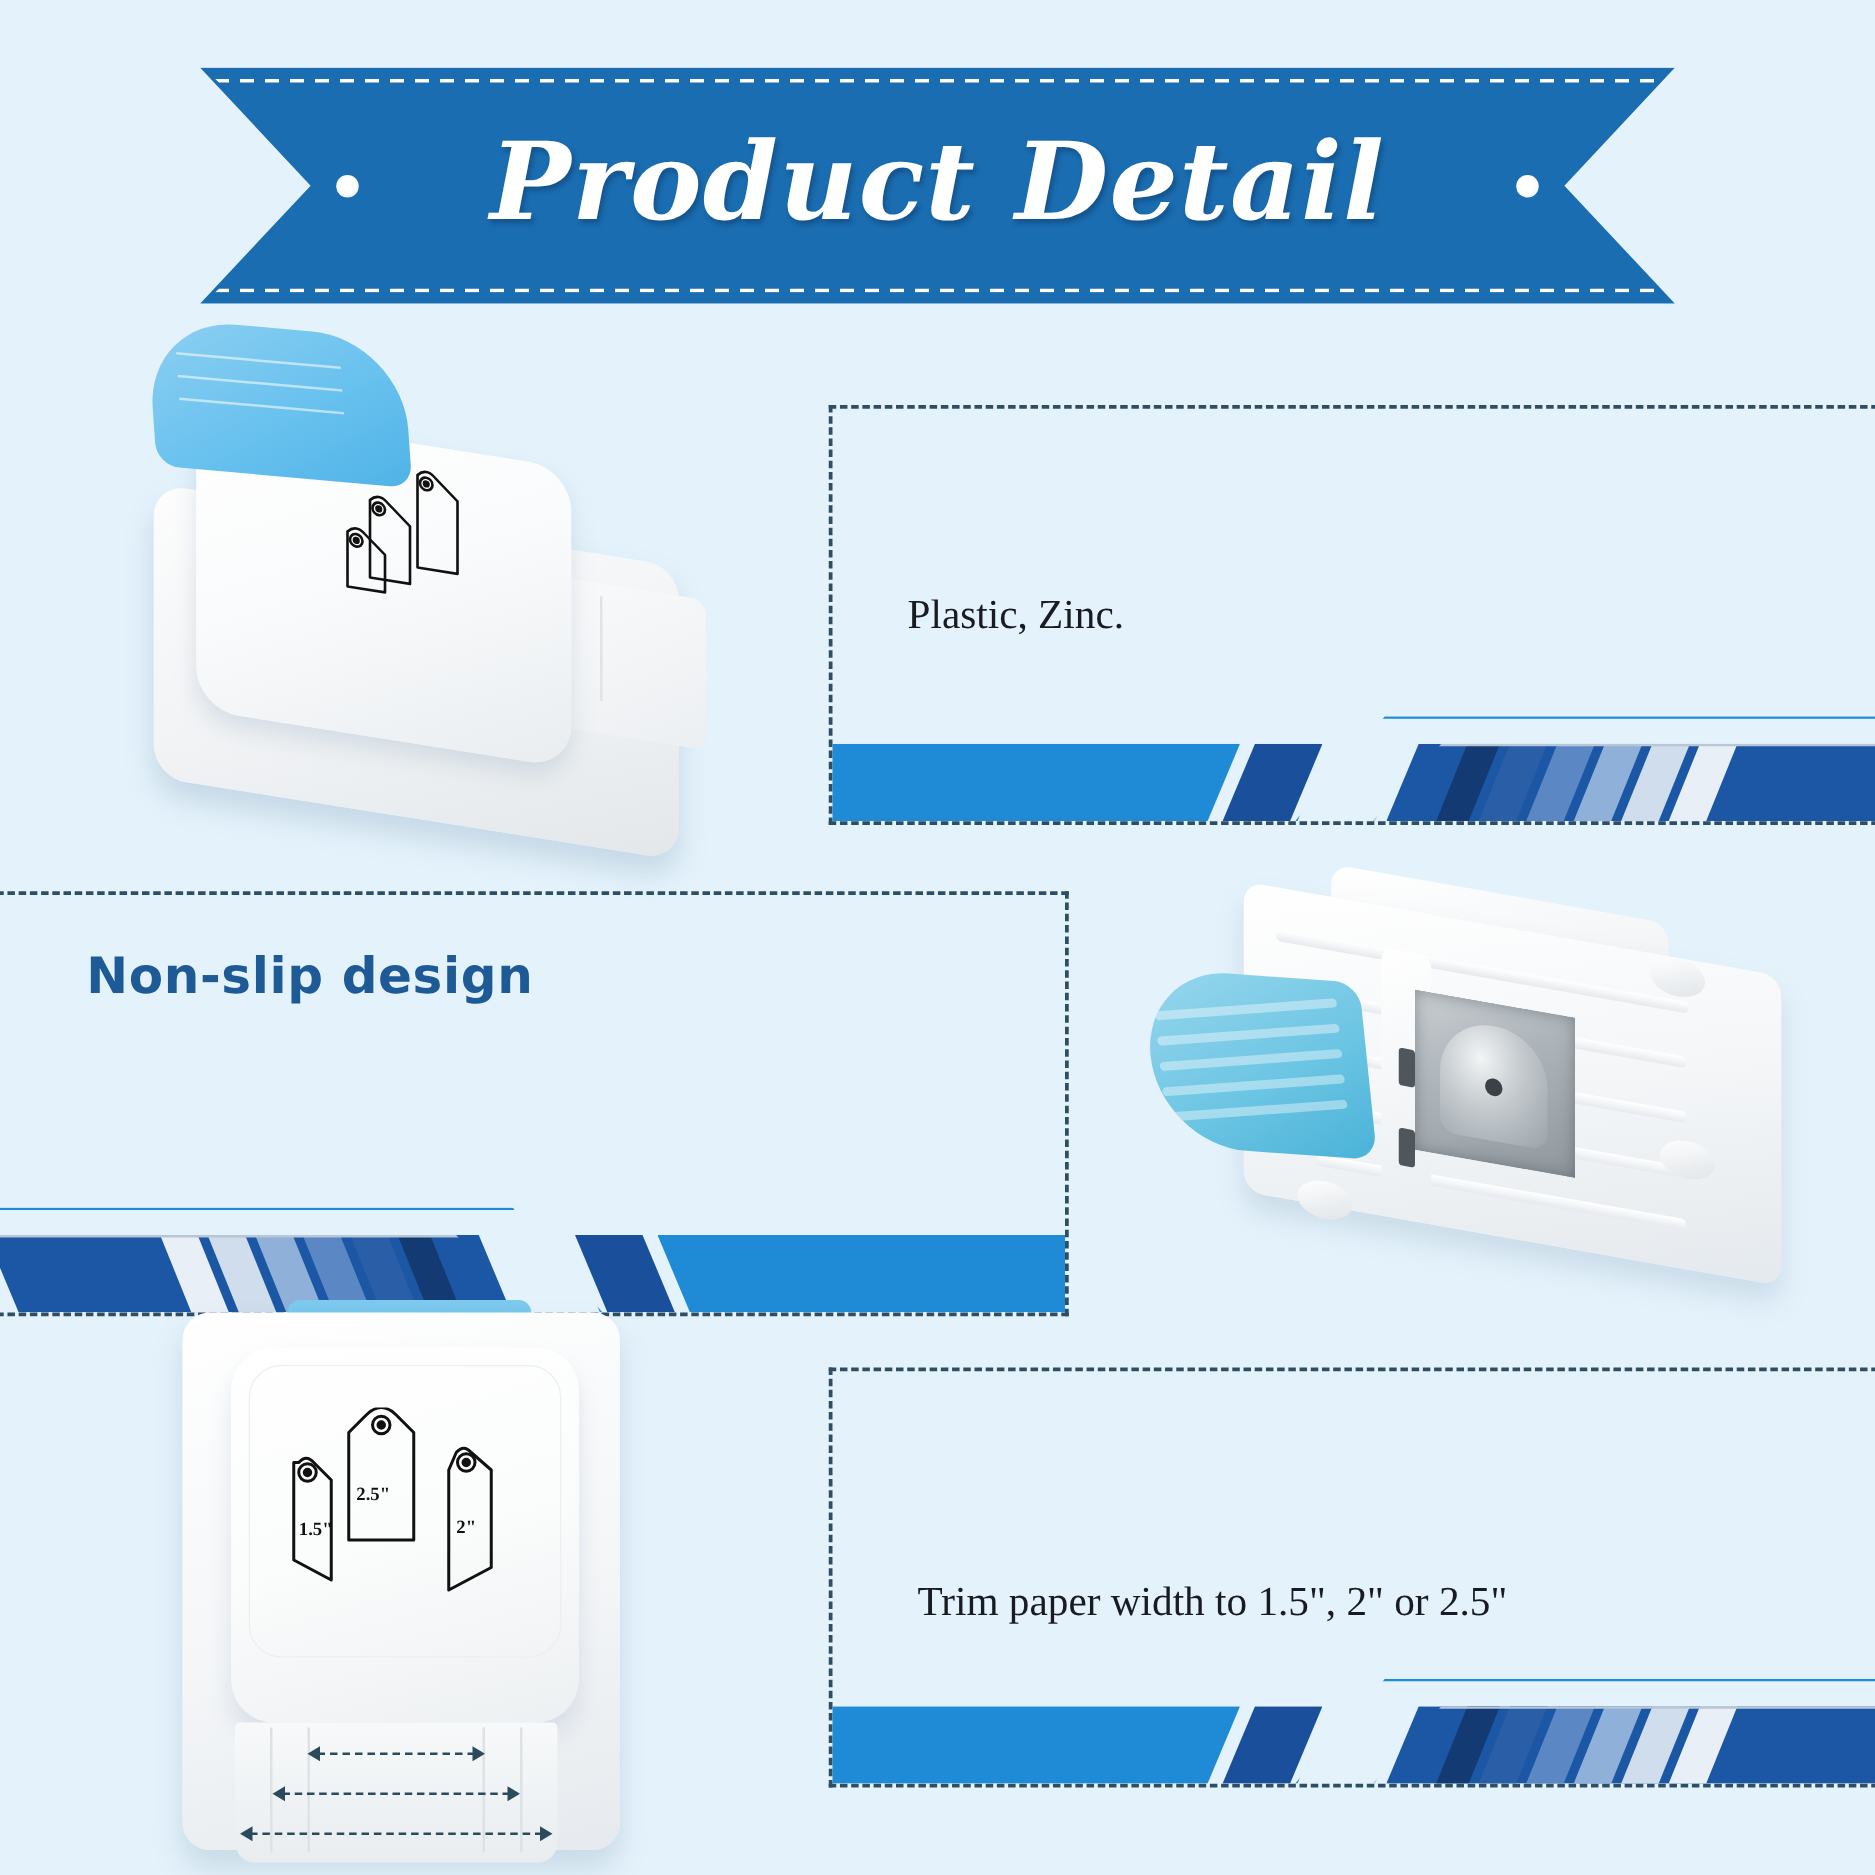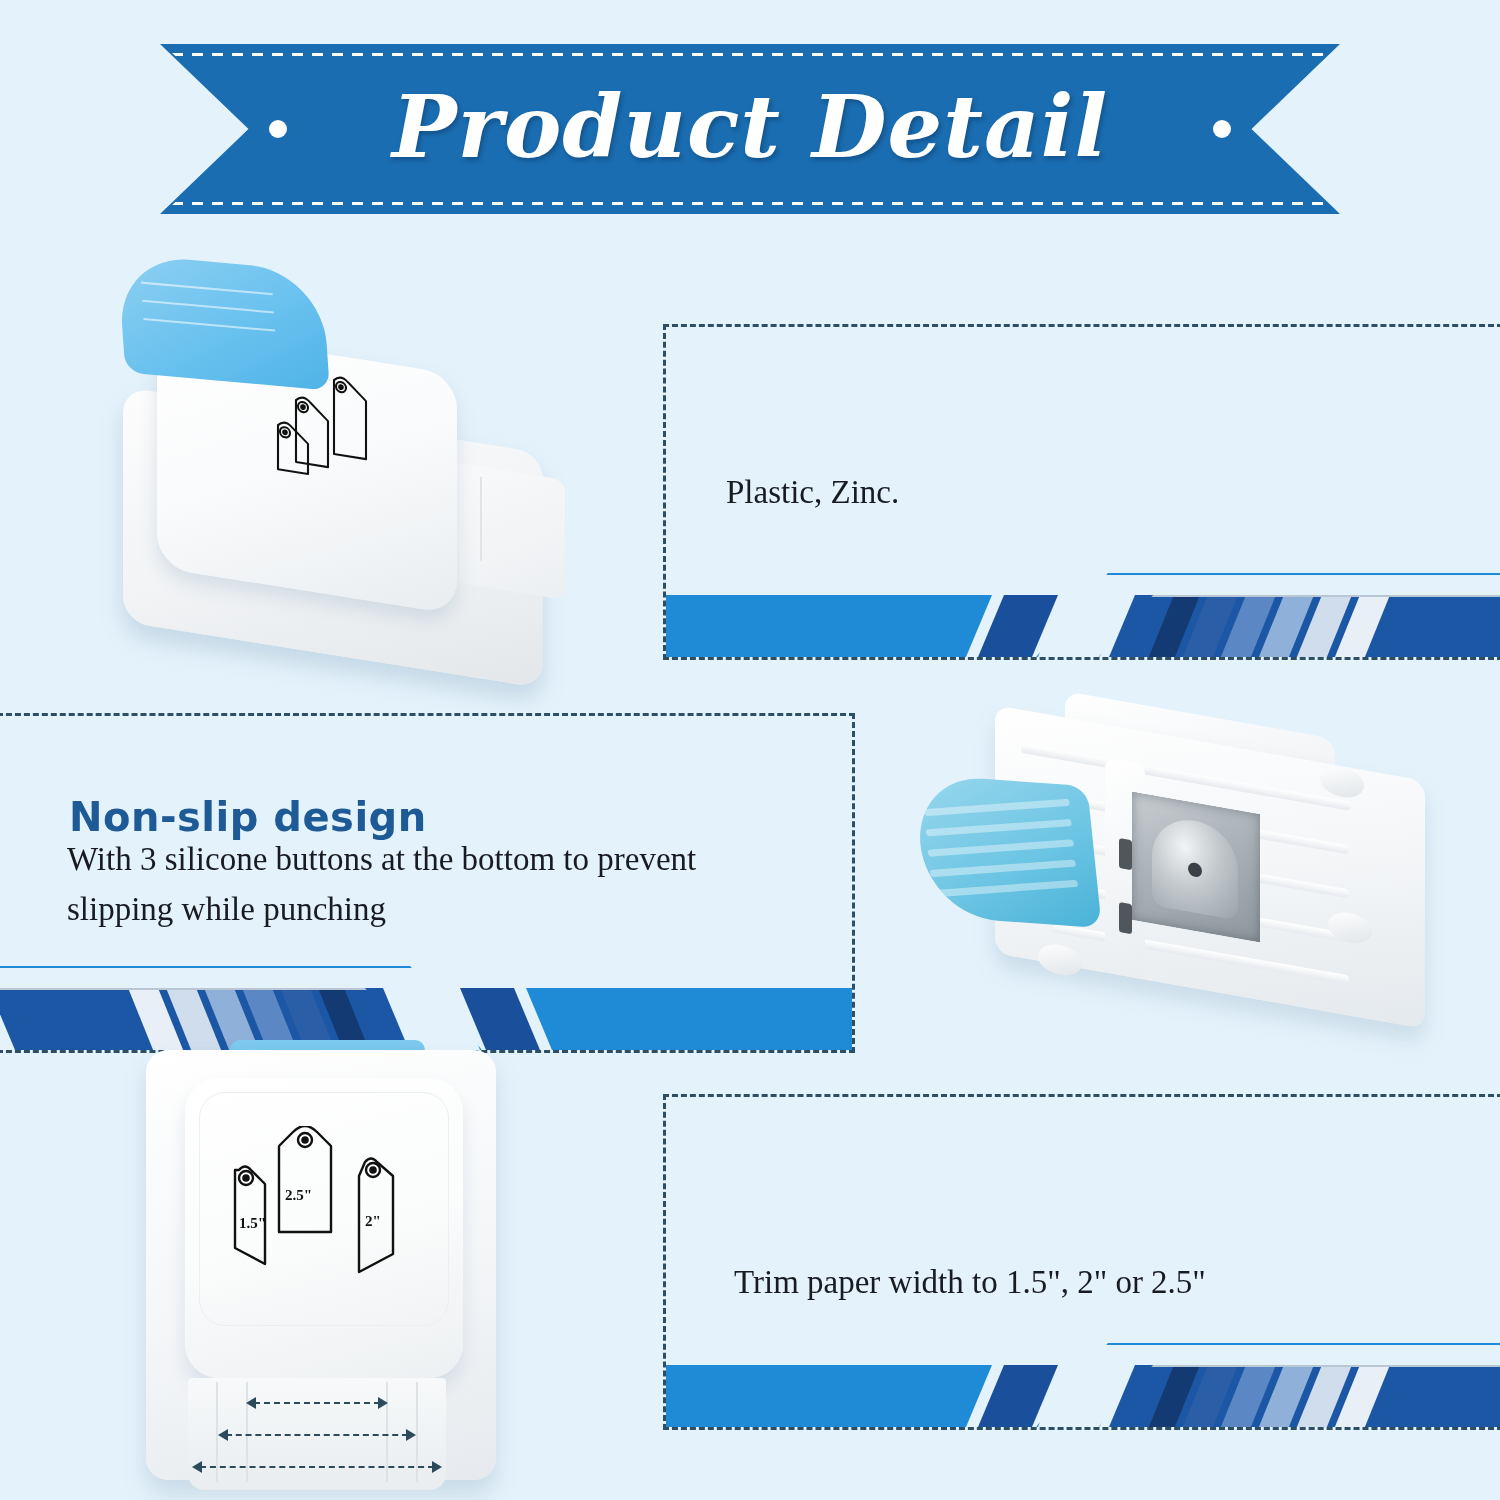--- a/index.html
+++ b/index.html
@@ -7,21 +7,21 @@
   html,body { width:1500px; height:1500px; }
   body {
     background:#e4f2fb;
     font-family:"Liberation Serif", serif;
     position:relative;
     overflow:hidden;
   }
 
   
   .banner-wrap{
-    position:absolute; left:160px; top:44px; width:1180px; height:170px;
+    position:absolute; left:160px; top:54px; width:1180px; height:189px;
   }
   .banner-shape{
     position:absolute; inset:0;
     background:#1a6db0;
     clip-path: polygon(0% 0%, 100% 0%, 92.5% 50%, 100% 100%, 0% 100%, 7.5% 50%);
     filter: drop-shadow(0 5px 6px rgba(20,70,120,.30));
   }
   .banner-dash{
     position:absolute; left:12px; top:9px; right:12px; bottom:9px;
     clip-path: polygon(0% 0%, 100% 0%, 92.3% 50%, 100% 100%, 0% 100%, 7.7% 50%);
@@ -71,21 +71,21 @@
     font-size:33px;
     line-height:1.52;
   }
 
   
   #card-material { left:663px; top:324px;  width:840px; height:336px; border-right:none; }
   #card-material .card-head{ left:60px; top:60px; }
   #card-material .card-body{ left:60px; top:140px; }
 
   #card-nonslip  { left:-3px;  top:713px;  width:858px; height:340px; border-left:none; }
-  #card-nonslip  .card-head{ left:72px; top:42px;margin-top:36px; }
+  #card-nonslip  .card-head{ left:72px; top:42px; }
   #card-nonslip  .card-body{ left:70px; top:118px; width:700px; }
 
   #card-cutout   { left:663px; top:1094px; width:840px; height:336px; border-right:none; }
   #card-cutout   .card-head{ left:60px; top:72px; }
   #card-cutout   .card-body{ left:68px; top:160px; }
 
   
   .deco{
     position:absolute; bottom:0; left:0; width:100%; height:92px;
   }
@@ -298,21 +298,20 @@
         <i style="background: rgb(207, 221, 237); left: 200px; width: 30px;"></i>
         <i style="background: rgb(232, 239, 247); left: 238px; width: 30px;"></i>
       </div>
     <div class="line1"></div>
     <div class="line2"></div>
   </div>
 </div>
 
 <div class="card" id="card-nonslip">
   <div class="card-head">Non-slip design</div>
-  <div class="card-body">With 3 silicone buttons at the bottom to prevent slipping while punching</div>
   <div class="deco flip">
     <div class="seg bright"></div>
     <div class="seg navy1"></div>
     <div class="seg striped">
         <i style="background: rgb(19, 58, 114); left: 52px; width: 26px;"></i>
         <i style="background: rgb(42, 95, 168); left: 86px; width: 30px;"></i>
         <i style="background: rgb(91, 135, 196); left: 124px; width: 30px;"></i>
         <i style="background: rgb(143, 176, 216); left: 162px; width: 30px;"></i>
         <i style="background: rgb(207, 221, 237); left: 200px; width: 30px;"></i>
         <i style="background: rgb(232, 239, 247); left: 238px; width: 30px;"></i>

